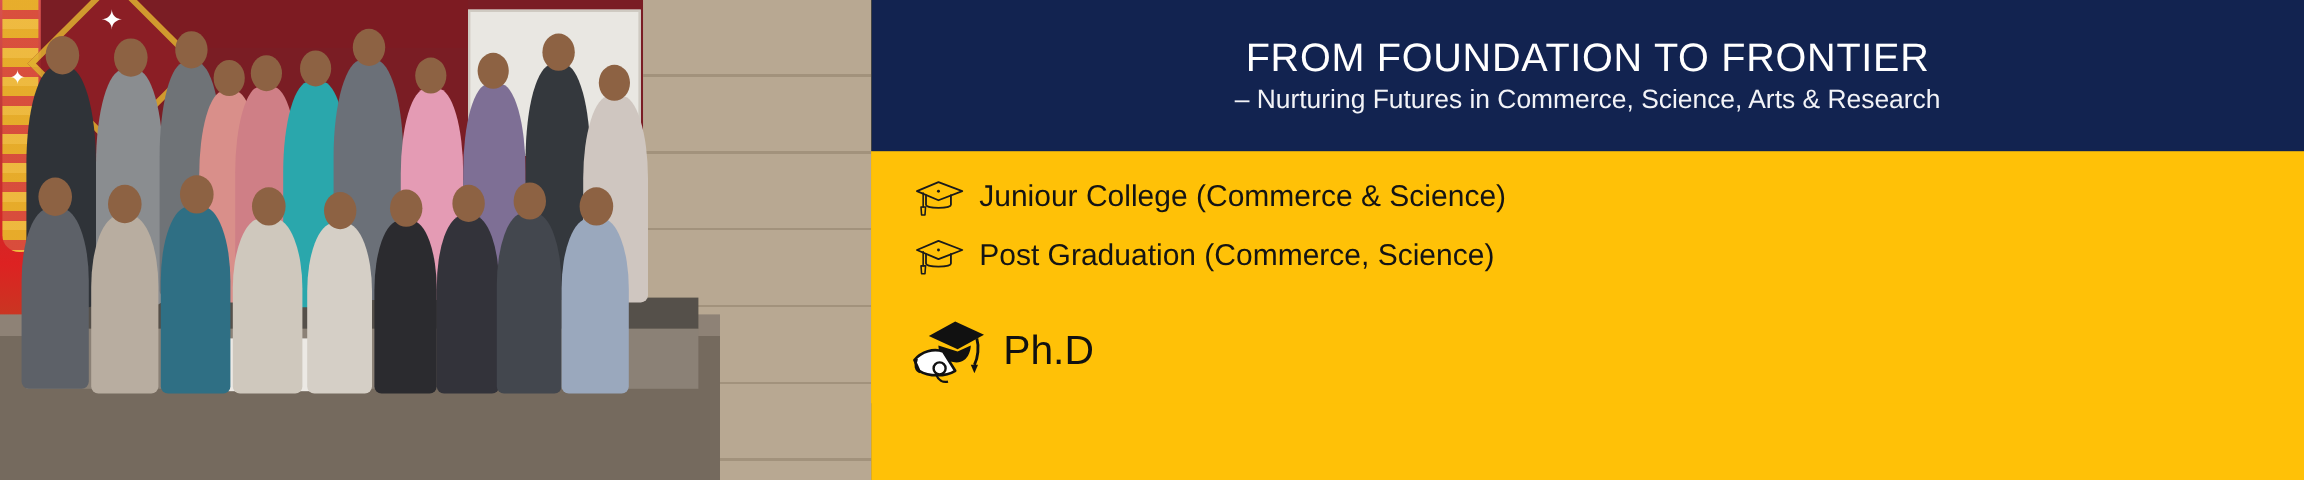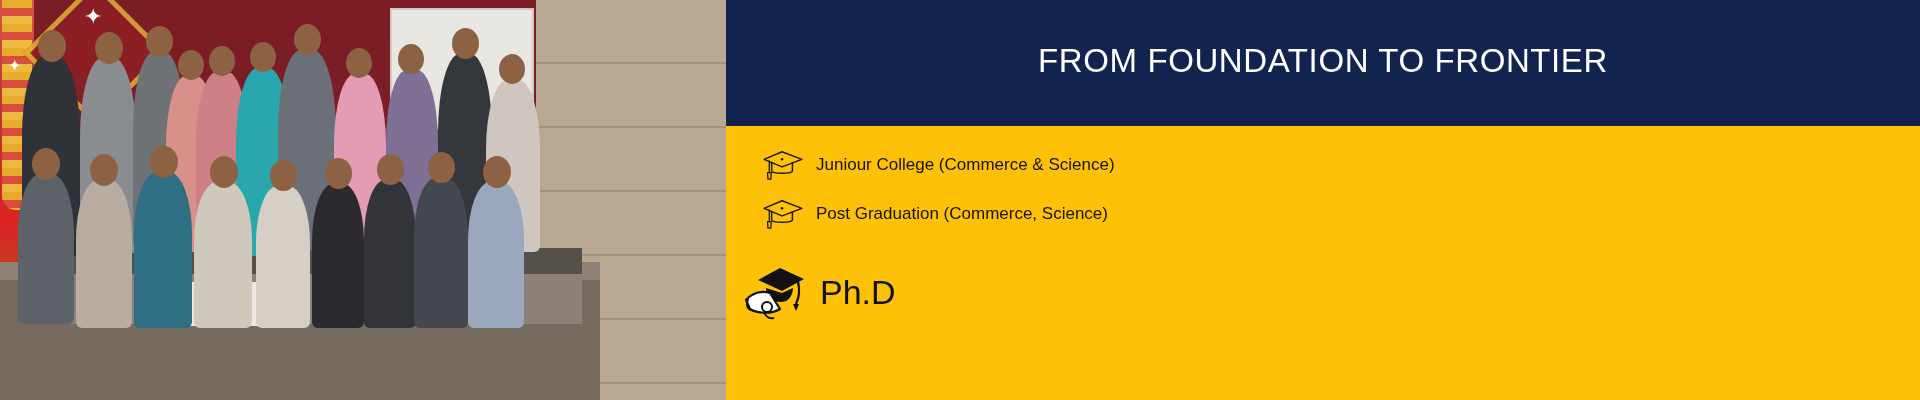--- a/index.html
+++ b/index.html
@@ -63,25 +63,25 @@
     line-height:1.2;margin:0;
   }
 
   .programs{
     position:absolute;left:0;top:126px;width:100%;height:274px;
     padding:14px 0 0 0;box-sizing:border-box;
   }
   .prog-rows{padding-left:34px;}
   .prog-line{display:flex;align-items:center;gap:0;height:49px;}
   .prog-item{display:flex;align-items:center;white-space:nowrap;}
-  .prog-item .label{font-size:17px;color:#141414;line-height:1;}
+  .prog-item .label{font-size:25px;color:#141414;line-height:1;}
   .cap-outline{flex:0 0 auto;width:46px;height:34px;margin-right:10px;display:block;}
   .gap-between{width:32px;flex:0 0 32px;}
 
-  .phd-row{display:flex;align-items:center;padding-left:10px;margin-top:24px;}
+  .phd-row{display:flex;align-items:center;padding-left:26px;margin-top:24px;}
   .cap-filled{flex:0 0 auto;width:72px;height:60px;display:block;margin-right:12px;}
   .phd-title{font-size:34px;color:#111;line-height:1;margin-right:22px;white-space:nowrap;}
   .phd-subjects{font-size:22px;color:#141414;line-height:1;white-space:nowrap;}
 </style>
 </head>
 <body>
 
 <div class="banner">
 
   <div class="photo-panel">
@@ -139,20 +139,21 @@
     <div class="person" style="left:414px;top:178px;width:54px;height:150px;background:#43474e;"></div>
     <div class="head" style="left:428px;top:152px;width:27px;height:31px;"></div>
     <div class="person" style="left:468px;top:182px;width:56px;height:146px;background:#9aa8bd;"></div>
     <div class="head" style="left:483px;top:156px;width:28px;height:32px;"></div>
   </div>
 
   <div class="content-panel">
 
     <div class="header-strip">
       <div class="headline">FROM FOUNDATION TO FRONTIER</div>
+      <div class="subhead">– Nurturing Futures in Commerce, Science, Arts &amp; Research</div>
     </div>
 
     <div class="programs">
       <div class="prog-rows">
 
         <div class="prog-line">
           <div class="prog-item">
             <svg class="cap-outline" viewBox="0 0 46 36">
               <path d="M3 12 L22 4 L43 12 L22 20 Z" fill="none" stroke="#1b1b1b" stroke-width="1.6" stroke-linejoin="round"></path>
               <path d="M11 15.5 L11 24 C11 27.6 33 27.6 33 24 L33 15.5" fill="none" stroke="#1b1b1b" stroke-width="1.6" stroke-linecap="round"></path>

